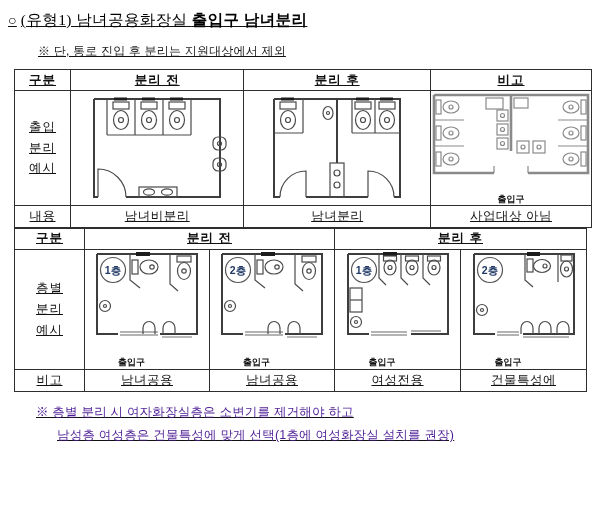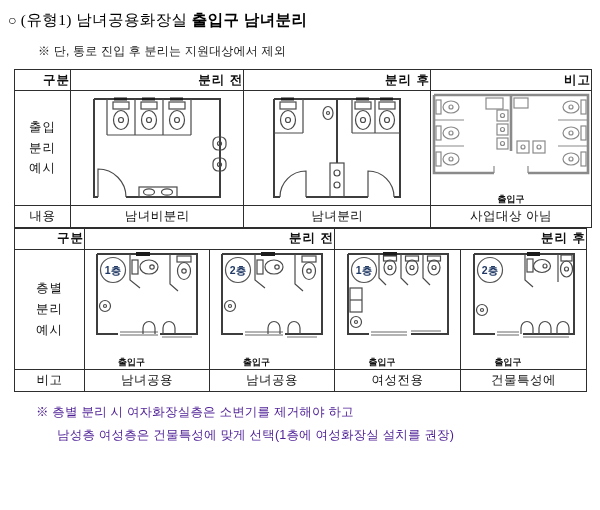--- a/index.html
+++ b/index.html
@@ -1,29 +1,29 @@
 <!DOCTYPE html>
 <html><head>
 <meta charset="utf-8">
 <style>
   html,body { margin:0; padding:0; background:#ffffff; }
   body { width:600px; height:510px; font-family:"Liberation Sans", sans-serif; color:#111; overflow:hidden; }
-  .page { padding:6px 8px 0 8px; }
+  .page { padding:6px 8px 0 8px;text-decoration:underline; }
 
   .sec-title { font-family:"Liberation Serif", serif; font-size:15.5px; color:#000;
                margin:4px 0 9px 0; letter-spacing:0.4px; white-space:nowrap; }
   .sec-title .bullet { margin-right:4px; font-size:14px; }
   .sec-title .bold { font-weight:bold; }
 
   .note { font-size:12px; color:#1a1a1a; margin:12px 0 9px 30px; letter-spacing:0.2px; }
 
   table { border-collapse:collapse; margin-left:6px; table-layout:fixed; }
   th, td { border:1.4px solid #2e2e2e; text-align:center; vertical-align:middle;
            font-size:12.5px; color:#111; padding:0; overflow:hidden; }
-  th { font-weight:bold; height:20px; letter-spacing:1px;text-align:right; }
+  th { font-weight:bold; height:20px; letter-spacing:1px; }
   .label-cell span { display:block; line-height:1.65; font-size:12.5px; letter-spacing:1px; }
   .t1 .plan-cell { height:111px; }
   .t2 .plan-cell { height:119px; }
   .val-row td { height:21px; letter-spacing:0.5px; }
 
   .plan-wrap { display:inline-block; vertical-align:middle; }
   .ent { font-size:9px; font-weight:bold; color:#111; line-height:1.1; margin-top:18px; }
   .ent.center { text-align:center; }
   .ent.left { text-align:left; padding-left:26px; }
 

